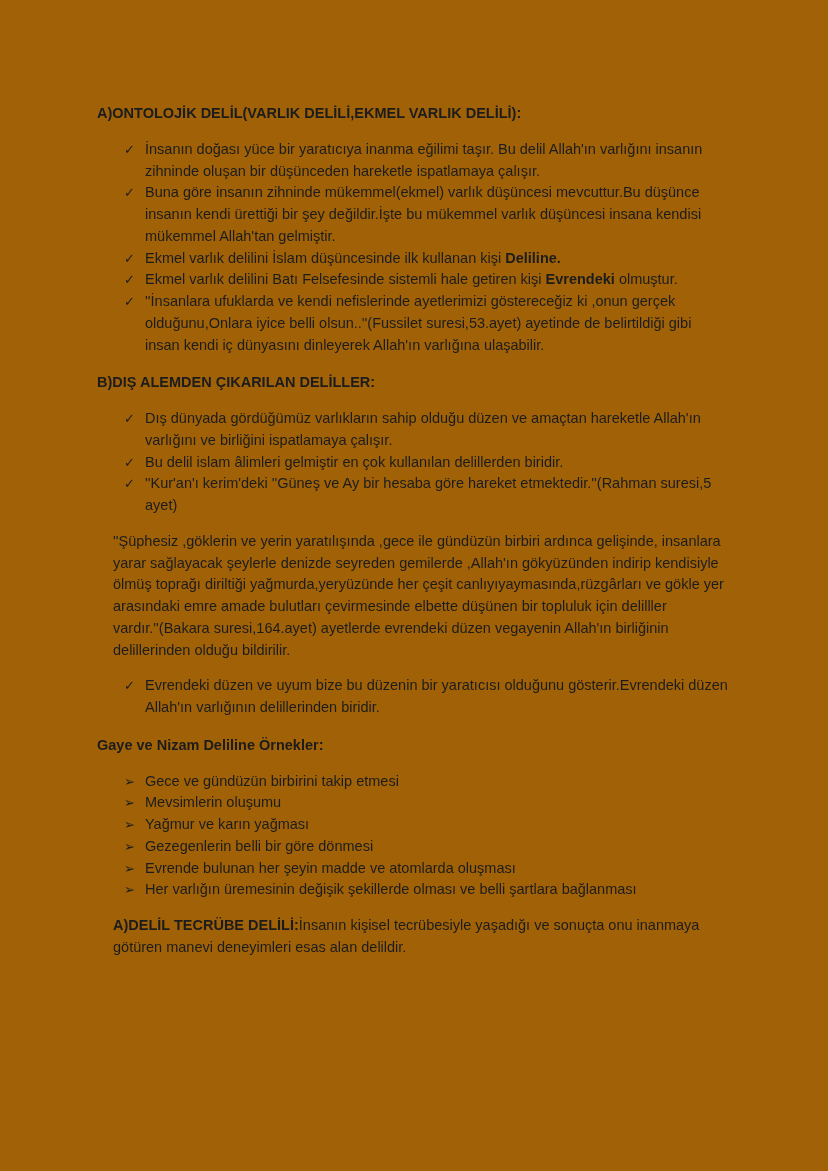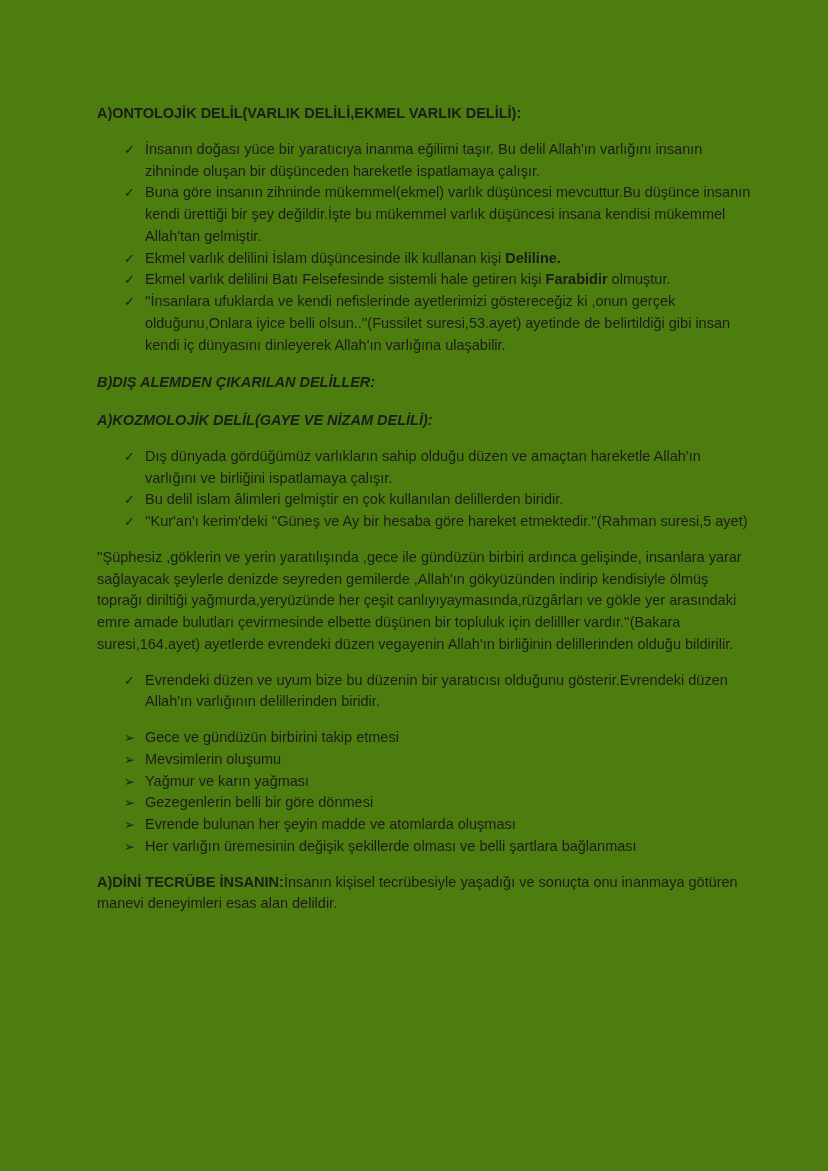--- a/index.html
+++ b/index.html
@@ -4,39 +4,38 @@
 <style>
   html, body {
     margin: 0;
     padding: 0;
     background: #ffffff;
   }
   .page {
     position: relative;
     width: 828px;
     height: 1171px;
-    background: #4d7c0f;
+    background: #a16207;
     box-sizing: border-box;
-    padding: 103px 76px 40px 97px;
+    padding: 103px 98px 40px 97px;
     font-family: "Liberation Sans", sans-serif;
     font-size: 14.5px;
     line-height: 1.5;
     color: #1c1c1c;
     overflow: hidden;
   }
   .heading {
     font-weight: 700;
     margin: 0 0 14px 0;
   }
   .block + .heading {
     margin-top: 16px;
-    font-style: italic;
   }
   .para {
-    margin: 0 0 14px 0;
+    margin: 0 0 14px 16px;
   }
   .list {
     margin: 0 0 14px 0;
   }
   .list-item {
     display: flex;
     align-items: flex-start;
     margin-left: 27px;
   }
   .marker {
@@ -67,29 +66,28 @@
         <div class="list-item">
           <span class="marker">✓</span>
           <span class="item-text"><span>Buna göre insanın zihninde mükemmel(ekmel) varlık düşüncesi mevcuttur.Bu düşünce insanın kendi ürettiği bir şey değildir.İşte bu mükemmel varlık düşüncesi insana kendisi mükemmel Allah'tan gelmiştir.</span></span>
         </div>
         <div class="list-item">
           <span class="marker">✓</span>
           <span class="item-text"><span>Ekmel varlık delilini İslam düşüncesinde ilk kullanan kişi </span><span class="bold">Deliline.</span></span>
         </div>
         <div class="list-item">
           <span class="marker">✓</span>
-          <span class="item-text"><span>Ekmel varlık delilini Batı Felsefesinde sistemli hale getiren kişi </span><span class="bold">Farabidir</span><span> olmuştur.</span></span>
+          <span class="item-text"><span>Ekmel varlık delilini Batı Felsefesinde sistemli hale getiren kişi </span><span class="bold">Evrendeki</span><span> olmuştur.</span></span>
         </div>
         <div class="list-item">
           <span class="marker">✓</span>
           <span class="item-text"><span>''İnsanlara ufuklarda  ve kendi nefislerinde ayetlerimizi göstereceğiz ki ,onun gerçek olduğunu,Onlara iyice belli olsun..''(Fussilet suresi,53.ayet) ayetinde de belirtildiği gibi insan kendi iç dünyasını dinleyerek Allah'ın varlığına ulaşabilir.</span></span>
         </div>
       </div>
       <div class="heading block">B)DIŞ ALEMDEN ÇIKARILAN DELİLLER:</div>
-      <div class="heading block">A)KOZMOLOJİK DELİL(GAYE VE NİZAM DELİLİ):</div>
       <div class="list block">
         <div class="list-item">
           <span class="marker">✓</span>
           <span class="item-text"><span>Dış dünyada gördüğümüz varlıkların sahip olduğu düzen ve amaçtan hareketle Allah'ın varlığını ve birliğini ispatlamaya çalışır.</span></span>
         </div>
         <div class="list-item">
           <span class="marker">✓</span>
           <span class="item-text"><span>Bu delil islam âlimleri gelmiştir en çok kullanılan delillerden biridir.</span></span>
         </div>
         <div class="list-item">
@@ -97,20 +95,21 @@
           <span class="item-text"><span>''Kur'an'ı kerim'deki ''Güneş ve Ay bir hesaba göre hareket etmektedir.''(Rahman suresi,5 ayet)</span></span>
         </div>
       </div>
       <div class="para block"><span>''Şüphesiz ,göklerin ve yerin yaratılışında ,gece ile gündüzün birbiri ardınca gelişinde, insanlara yarar sağlayacak şeylerle denizde seyreden gemilerde ,Allah'ın gökyüzünden indirip kendisiyle ölmüş toprağı diriltiği yağmurda,yeryüzünde her çeşit canlıyıyaymasında,rüzgârları ve gökle yer arasındaki emre amade bulutları çevirmesinde elbette düşünen bir topluluk için delilller vardır.''(Bakara suresi,164.ayet) ayetlerde evrendeki düzen vegayenin Allah'ın birliğinin delillerinden olduğu bildirilir.</span></div>
       <div class="list block">
         <div class="list-item">
           <span class="marker">✓</span>
           <span class="item-text"><span>Evrendeki düzen ve uyum bize bu düzenin bir yaratıcısı olduğunu gösterir.Evrendeki düzen Allah'ın varlığının delillerinden biridir.</span></span>
         </div>
       </div>
+      <div class="heading block">Gaye ve Nizam Deliline Örnekler:</div>
       <div class="list block">
         <div class="list-item">
           <span class="marker">➢</span>
           <span class="item-text"><span>Gece ve gündüzün birbirini takip etmesi</span></span>
         </div>
         <div class="list-item">
           <span class="marker">➢</span>
           <span class="item-text"><span>Mevsimlerin oluşumu</span></span>
         </div>
         <div class="list-item">
@@ -123,15 +122,15 @@
         </div>
         <div class="list-item">
           <span class="marker">➢</span>
           <span class="item-text"><span>Evrende bulunan her şeyin madde ve atomlarda oluşması</span></span>
         </div>
         <div class="list-item">
           <span class="marker">➢</span>
           <span class="item-text"><span>Her varlığın üremesinin değişik şekillerde olması ve belli şartlara bağlanması</span></span>
         </div>
       </div>
-      <div class="para block"><span class="bold">A)DİNİ TECRÜBE İNSANIN:</span><span>İnsanın kişisel tecrübesiyle yaşadığı ve sonuçta onu inanmaya götüren manevi deneyimleri esas alan delildir.</span></div>
+      <div class="para block"><span class="bold">A)DELİL TECRÜBE DELİLİ:</span><span>İnsanın kişisel tecrübesiyle yaşadığı ve sonuçta onu inanmaya götüren manevi deneyimleri esas alan delildir.</span></div>
     </div>
 </div>
 
 </body></html>

